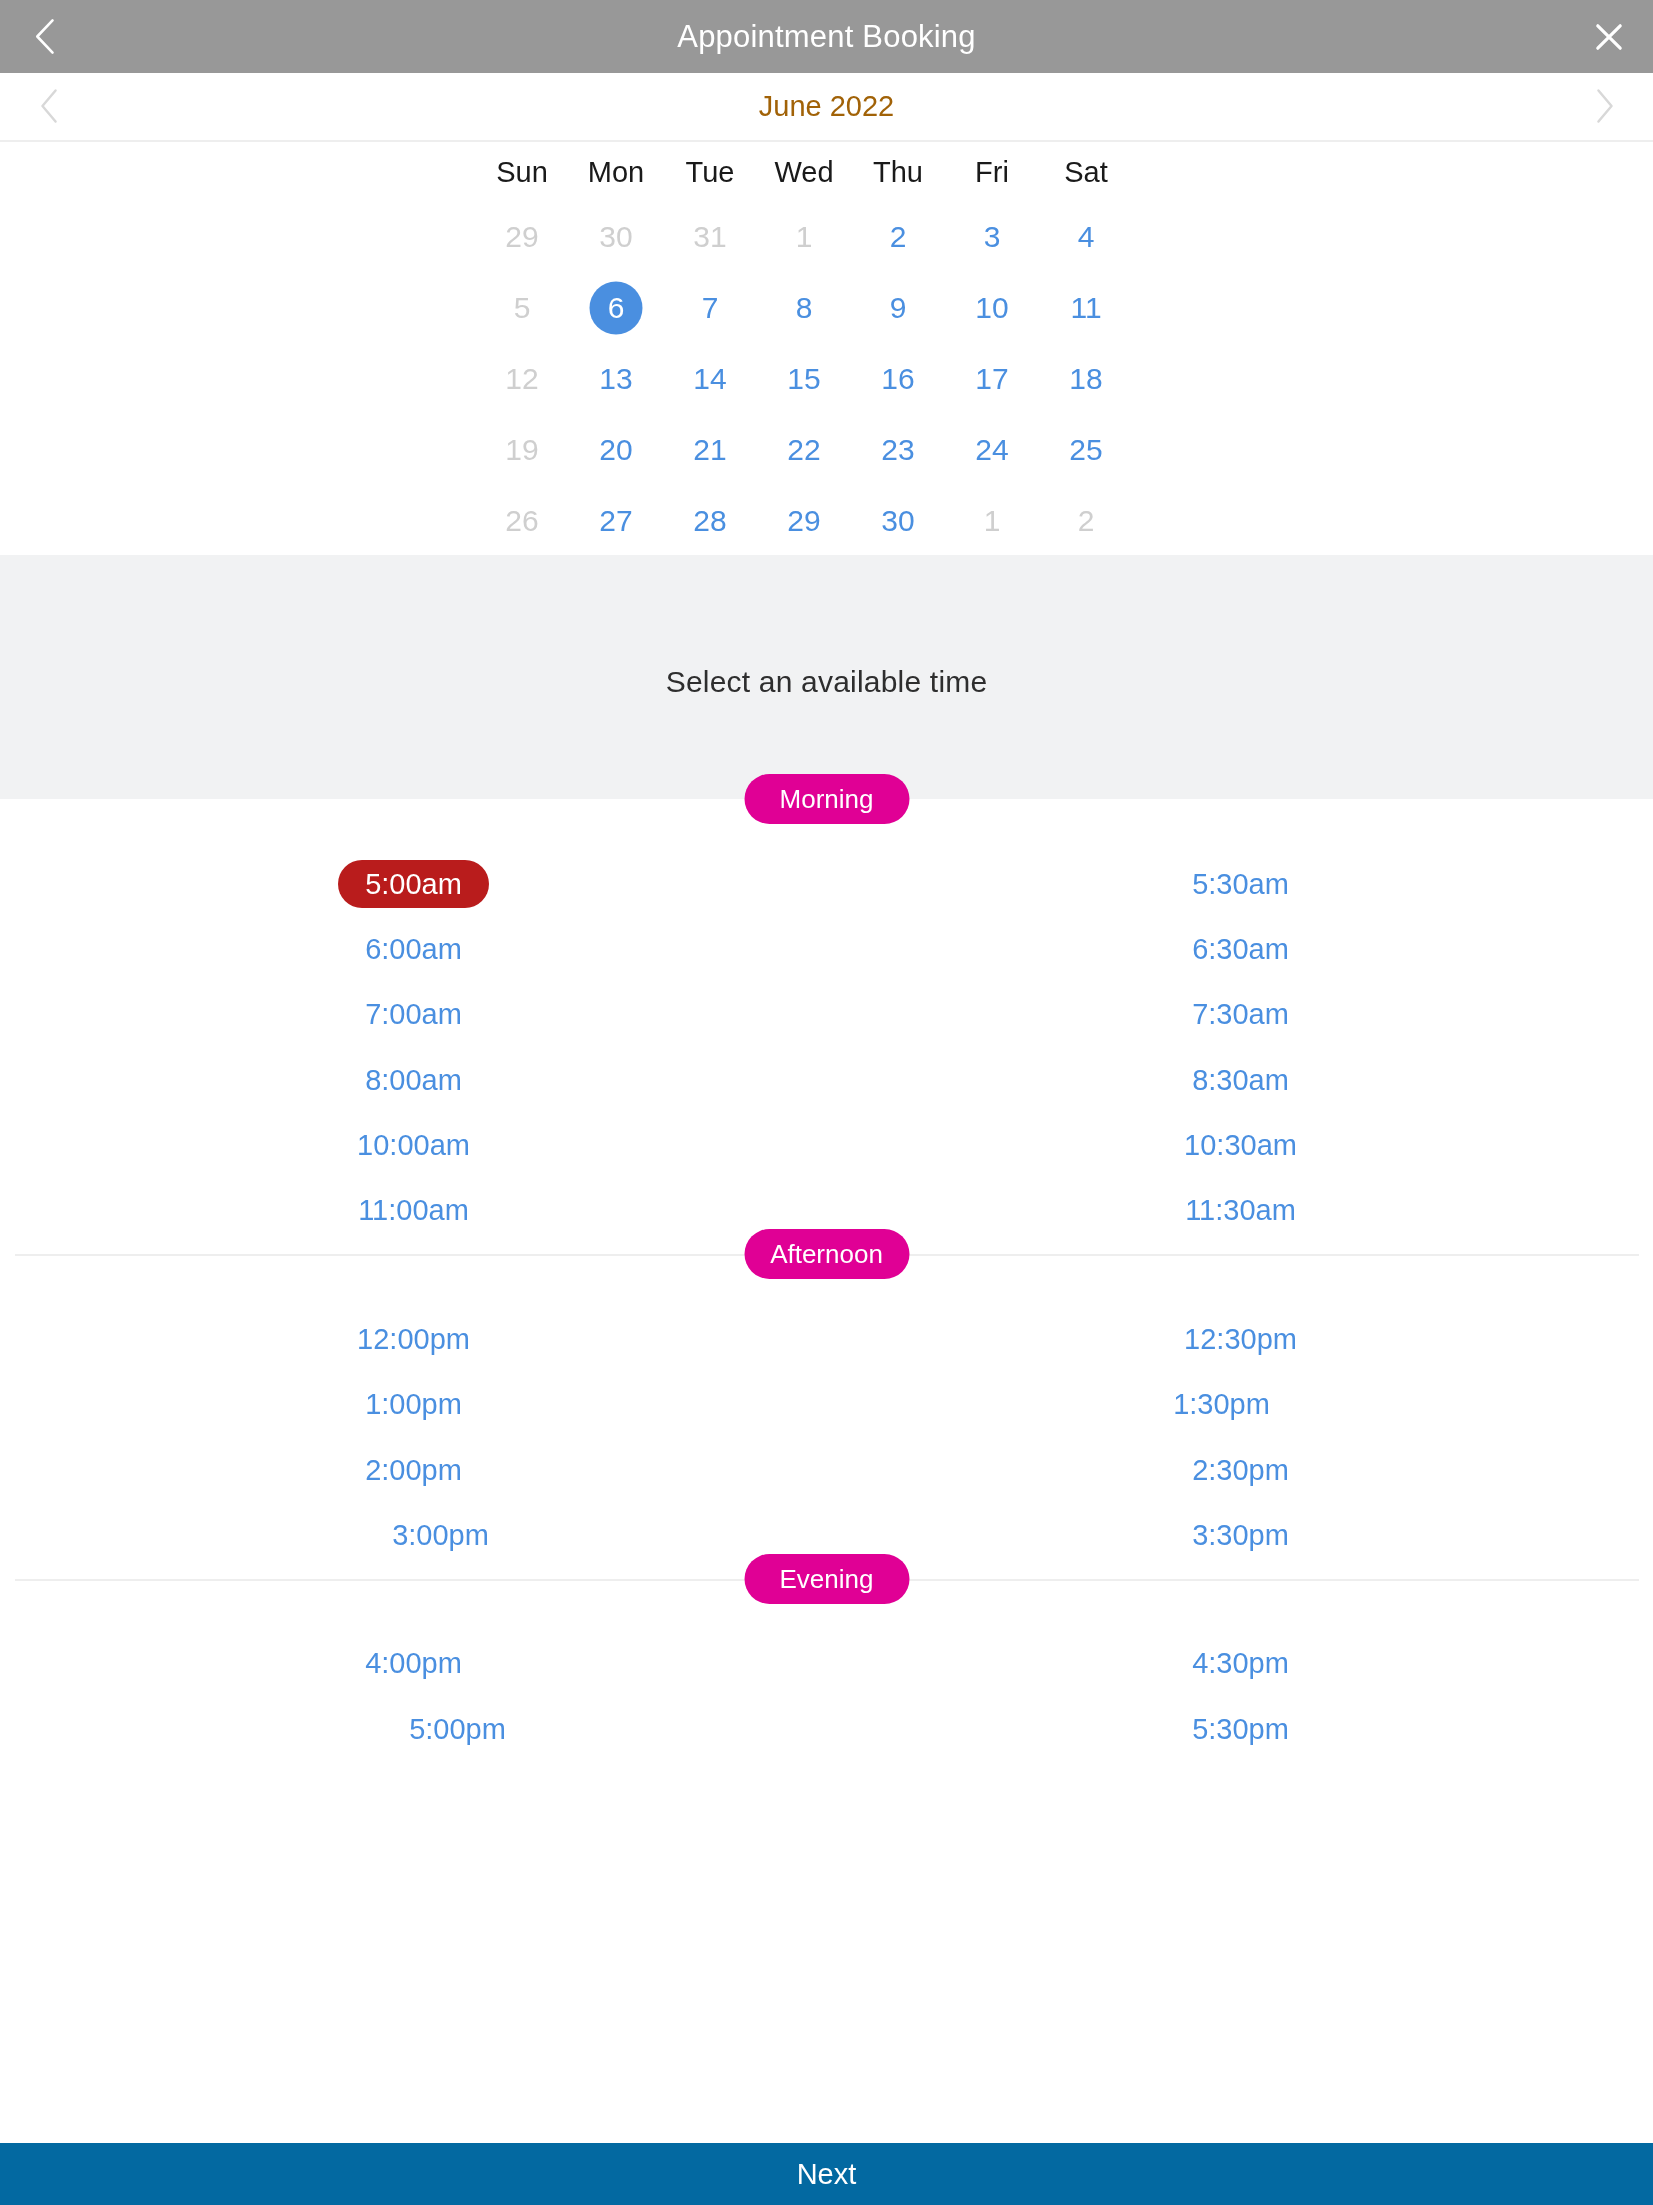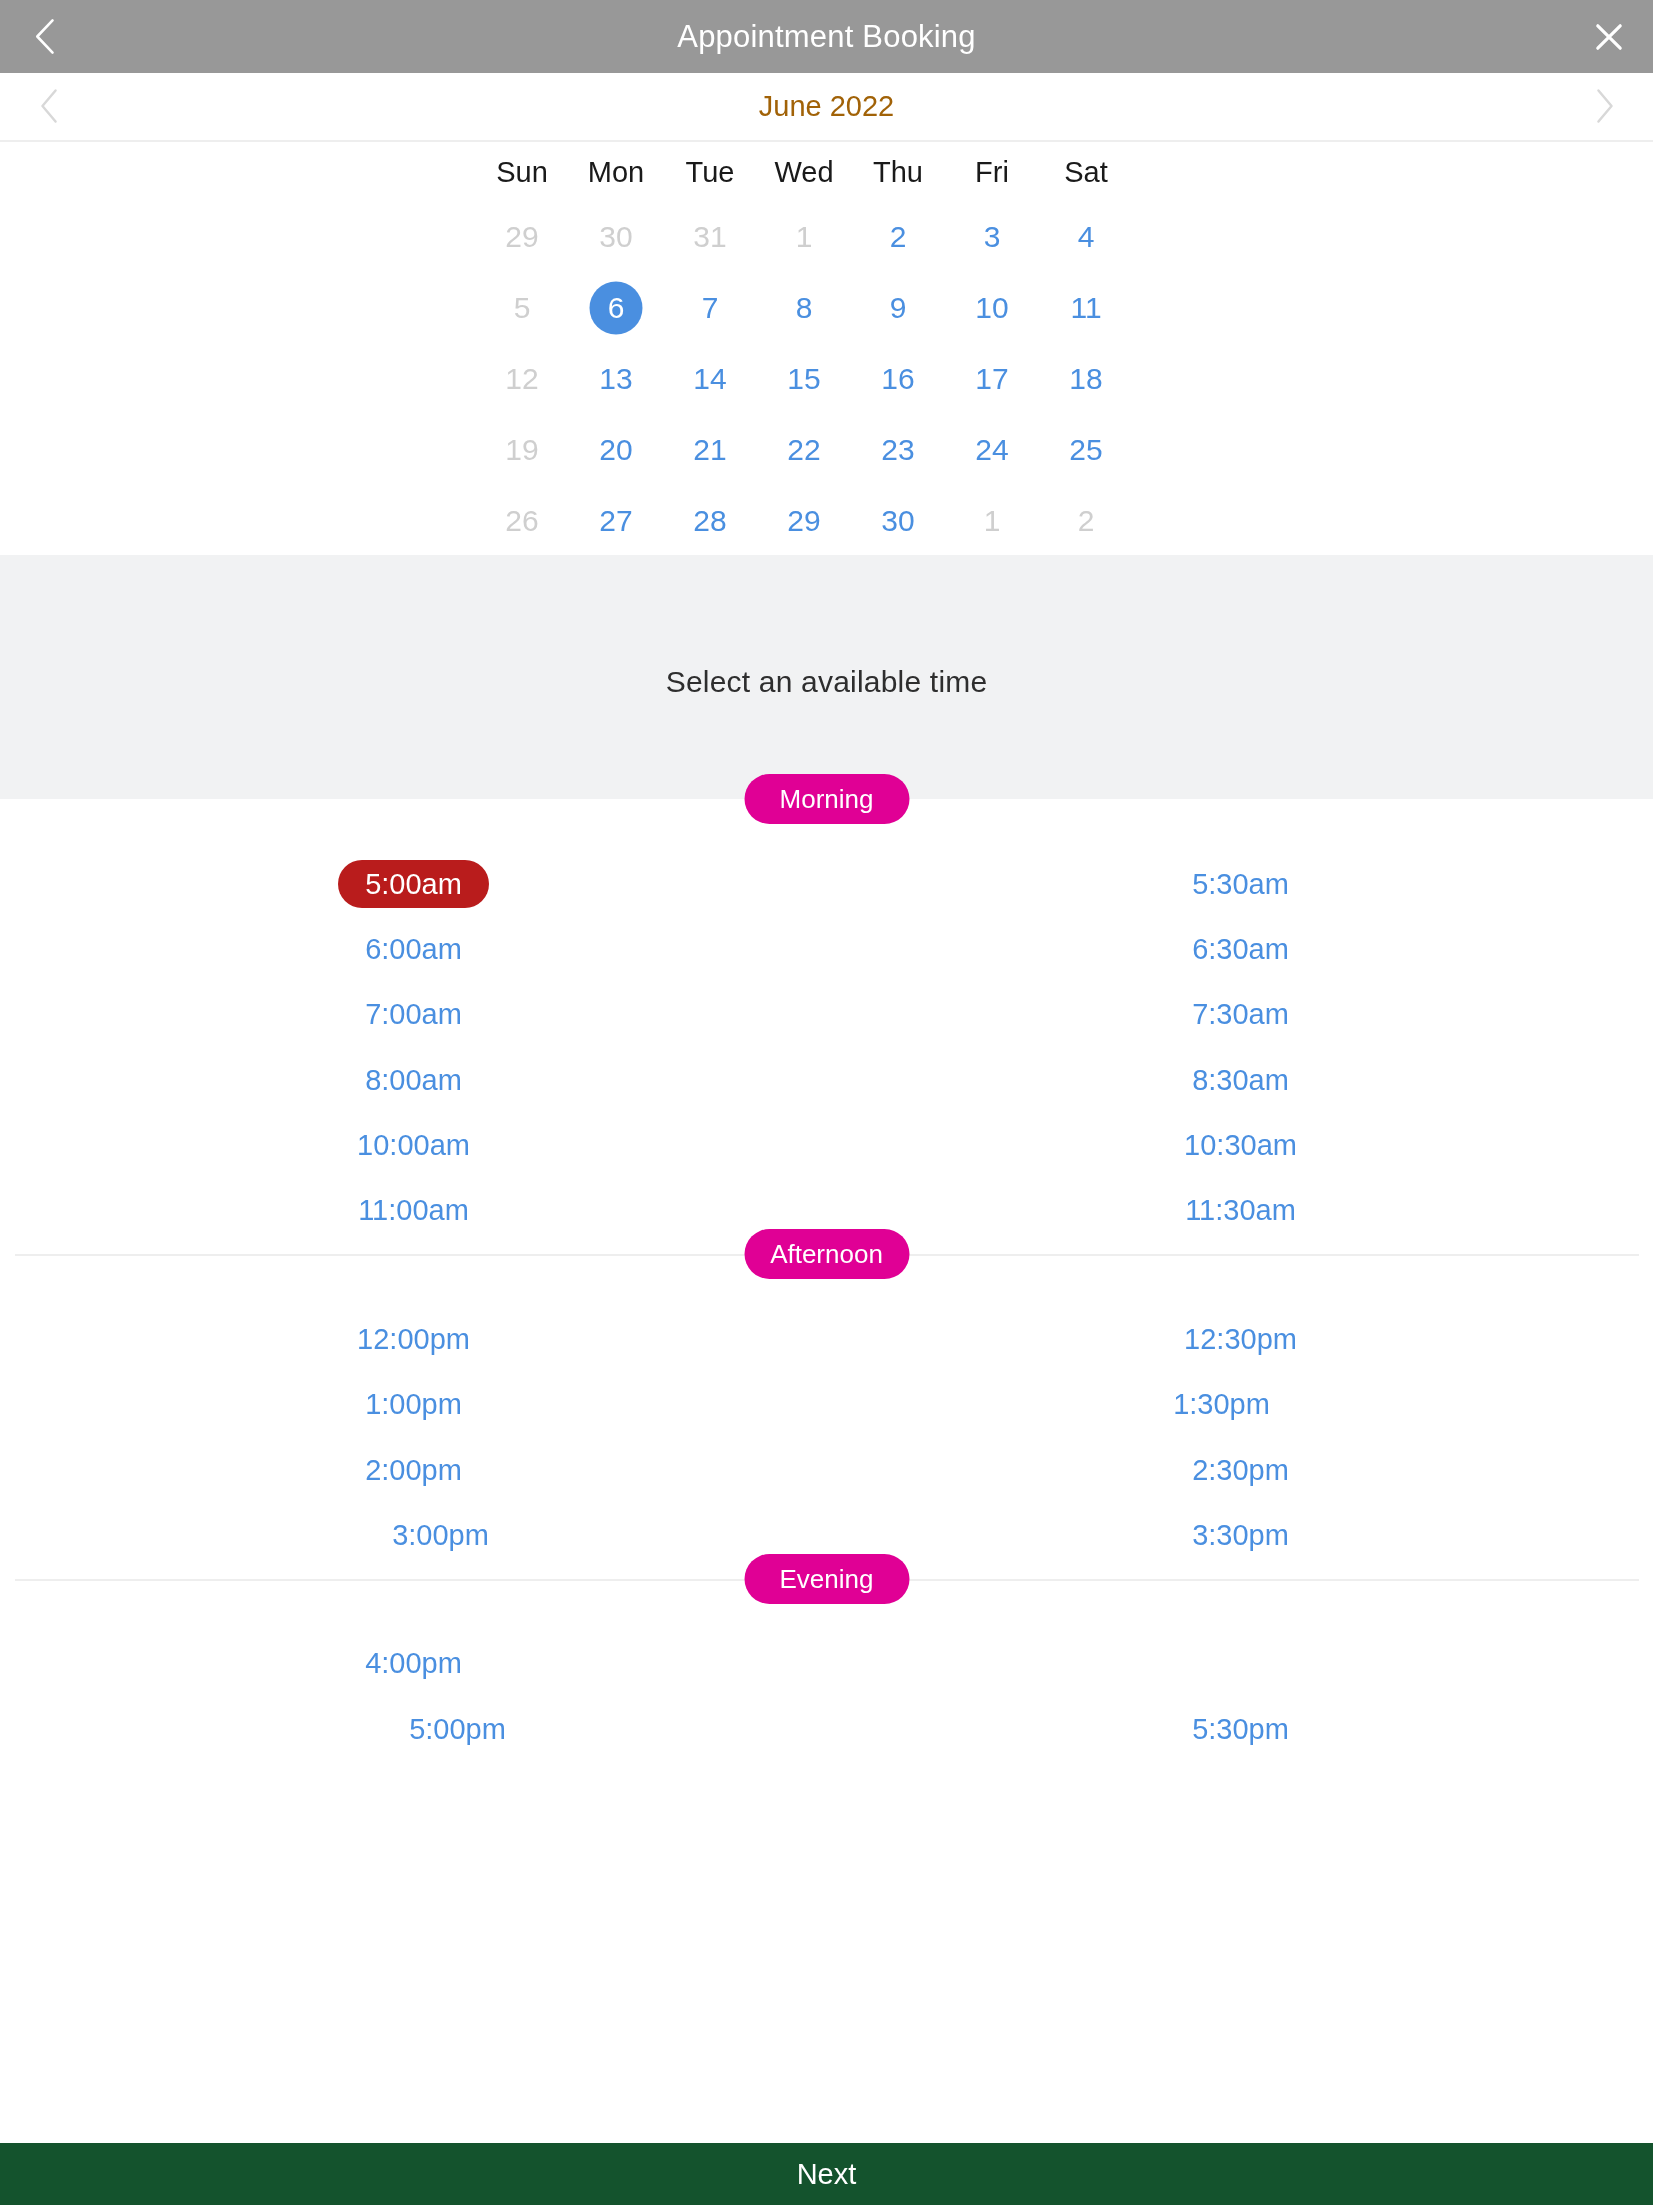--- a/index.html
+++ b/index.html
@@ -214,21 +214,21 @@
   .bottombar-label {
     color: #ffffff;
     font-size: 29px;
   }
   .bottombar-hit {
     position: absolute;
     left: 0;
     top: 2143px;
     width: 1653px;
     height: 62px;
-    background: #14532d;
+    background: #0369a1;
     display: flex;
     align-items: center;
     justify-content: center;
   }
 </style>
 </head>
 <body>
 
 <div class="titlebar">
   <div class="titlebar-back">
@@ -459,20 +459,23 @@
     <div class="slot" style="top: 712px; left: 827px; width: 827px;">
       <span class="slot-inner">3:30pm</span>
     </div>
     <div class="sec-header" style="top: 780px;">
       <div class="sec-rule"></div>
       <div class="sec-pill">Evening</div>
     </div>
     <div class="slot" style="top: 840px; left: 0px; width: 827px;">
       <span class="slot-inner">4:00pm</span>
     </div>
+    <div class="slot" style="top: 840px; left: 827px; width: 827px;">
+      <span class="slot-inner">4:30pm</span>
+    </div>
     <div class="slot" style="top: 906px; left: 0px; width: 827px; margin-left: 44px;">
       <span class="slot-inner">5:00pm</span>
     </div>
     <div class="slot" style="top: 906px; left: 827px; width: 827px;">
       <span class="slot-inner">5:30pm</span>
     </div>
   </div>
 
 <div class="bottombar-hit">
   <div class="bottombar-label">Next</div>

